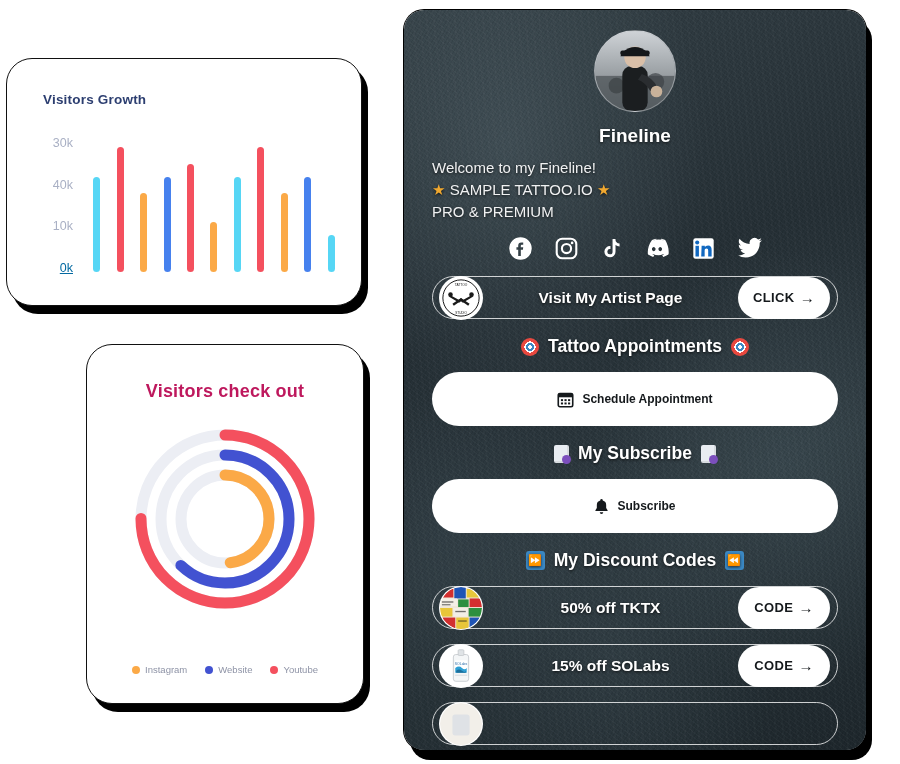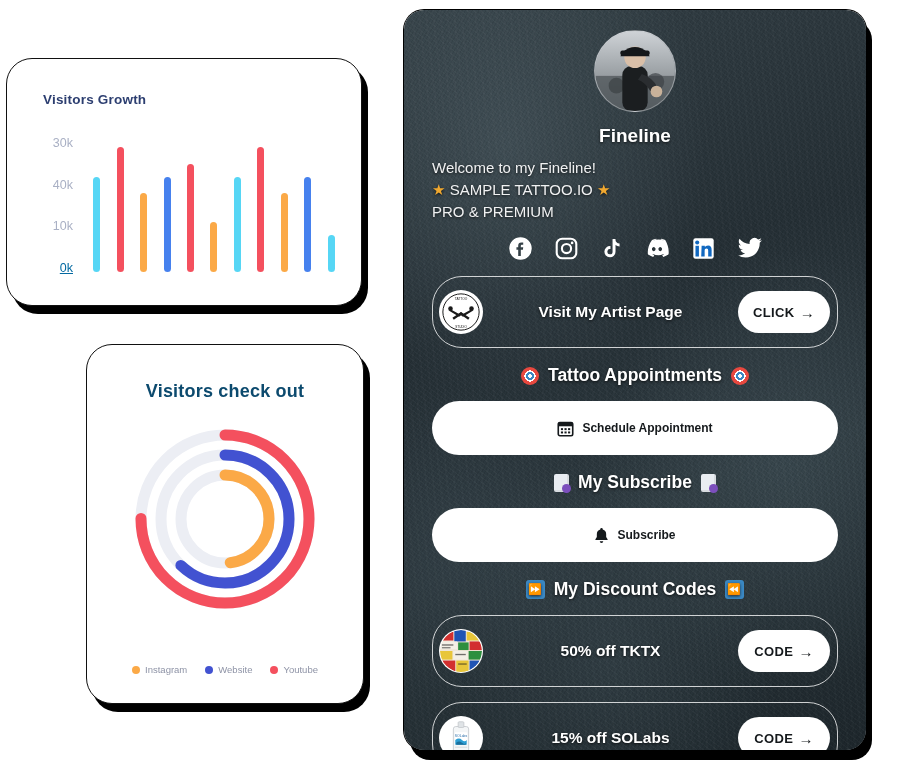--- a/index.html
+++ b/index.html
@@ -118,21 +118,21 @@
   .tagline .star { color: #f0a830; }
 
   .socials {
     display: flex; justify-content: center; align-items: center;
     gap: 21px; margin-top: 14px;
   }
   .socials svg { display: block; }
 
   
   .row-outline {
-    margin-top: 15px; height: 72px;
+    margin-top: 15px; height: 43px;
     border: 1.5px solid rgba(255,255,255,.78);
     border-radius: 30px;
     display: flex; align-items: center;
     padding: 0 7px 0 6px;
     position: relative;
   }
   .row-thumb {
     width: 44px; height: 44px; border-radius: 50%;
     overflow: hidden; flex: 0 0 44px;
     background: #fff; border: 1px solid rgba(255,255,255,.55);
@@ -235,21 +235,21 @@
             <div class="bar" style="height: 95.4848px; background: rgb(70, 129, 238);"></div>
           </div>
           <div class="bar-slot">
             <div class="bar" style="height: 37.3636px; background: rgb(86, 214, 245);"></div>
           </div>
         </div>
     </div>
   </div>
 
   <div class="card" id="donut-card">
-    <div class="card-title" style="color: #0c4a6e;">Visitors check out</div>
+    <div class="card-title" style="color: #be185d;">Visitors check out</div>
 
     <div class="donut-wrap">
       <svg viewBox="0 0 200 200" width="200" height="200">
         <g id="ring-group" transform="rotate(-90 100 100)">
             <circle cx="100" cy="100" r="84" fill="none" stroke="#eceef4" stroke-width="11"></circle>
             <circle cx="100" cy="100" r="84" fill="none" stroke="#f4505e" stroke-width="11" stroke-linecap="round" stroke-dasharray="395.84067435231395 527.7875658030853"></circle>
             <circle cx="100" cy="100" r="64" fill="none" stroke="#eceef4" stroke-width="11"></circle>
             <circle cx="100" cy="100" r="64" fill="none" stroke="#4252d1" stroke-width="11" stroke-linecap="round" stroke-dasharray="249.31679298888596 402.1238596594935"></circle>
             <circle cx="100" cy="100" r="44" fill="none" stroke="#eceef4" stroke-width="11"></circle>
             <circle cx="100" cy="100" r="44" fill="none" stroke="#fba947" stroke-width="11" stroke-linecap="round" stroke-dasharray="132.70087368763285 276.46015351590177"></circle>

